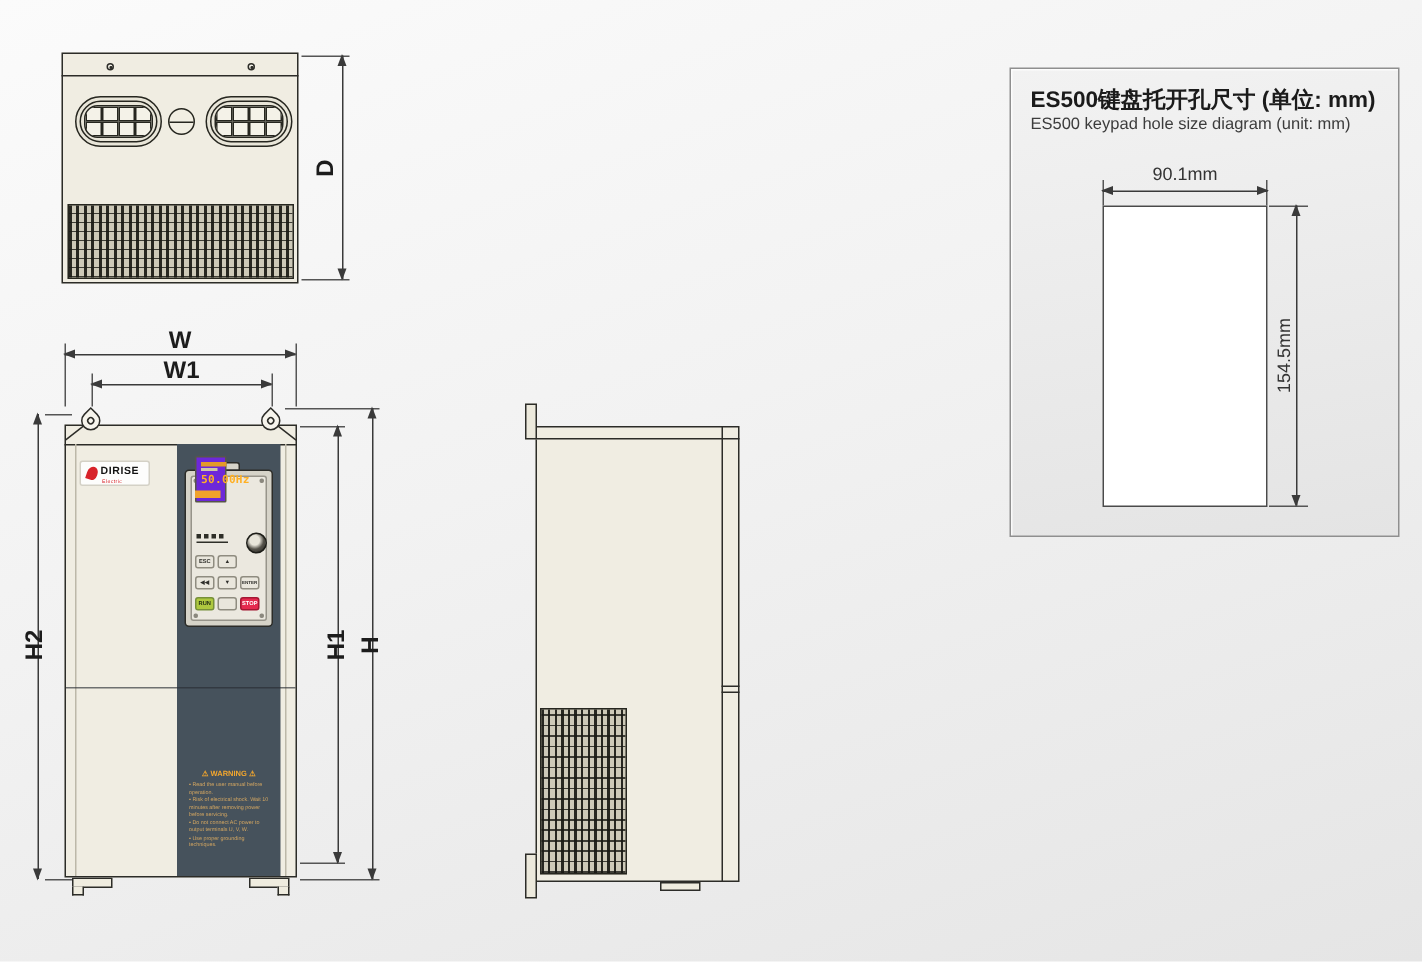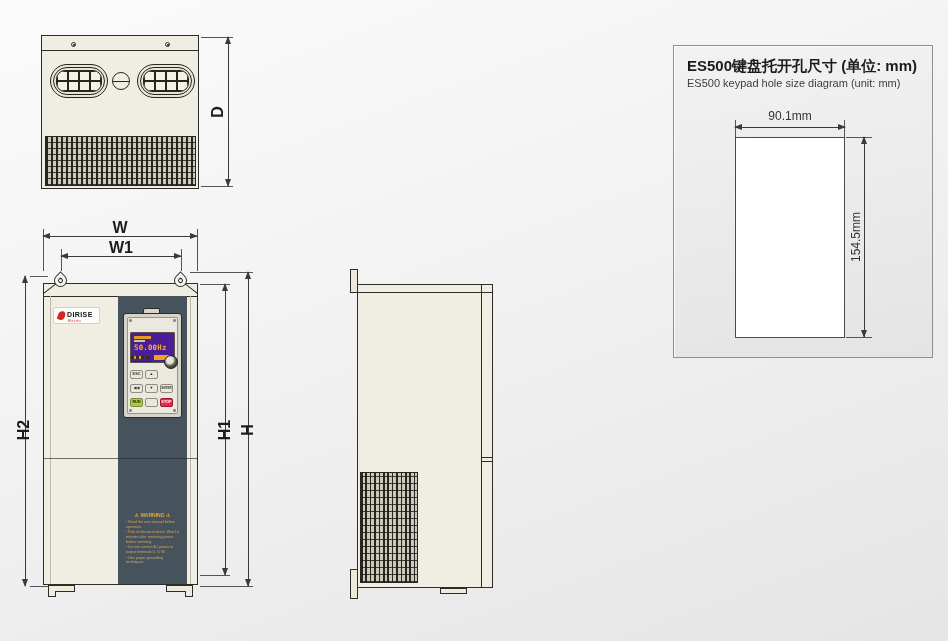--- a/index.html
+++ b/index.html
@@ -62,21 +62,21 @@
   .logo{position:absolute;left:53px;top:307px;width:47px;height:17px;background:#fdfdfc;border:1px solid #d4d1c6;border-radius:2px;padding:2px 3px}
   .logo-ic{position:absolute;left:4px;top:3px;width:7px;height:9px;background:#d8232a;border-radius:60% 50% 50% 0;transform:rotate(18deg)}
   .logo-tx{position:absolute;left:13px;top:3px;font-size:7px;font-weight:bold;letter-spacing:.4px;color:#131313}
   .logo-sub{position:absolute;left:14px;top:11px;font-size:3.4px;color:#d8232a;letter-spacing:.3px}
 
   
   .kp{position:absolute;left:123px;top:313px;width:59px;height:105px;background:#d6d3c8;border:1.5px solid #2c2c28;border-radius:3px}
   .kp-tab{position:absolute;left:143px;top:308px;width:17px;height:6px;background:#d6d3c8;border:1.4px solid #2c2c28;border-radius:2px 2px 0 0}
   .kp-face{position:absolute;left:127px;top:317px;width:51px;height:97px;background:#ebe8df;border:1px solid #97948a;border-radius:2px}
   .kp-screw{position:absolute;width:2.6px;height:2.6px;border-radius:50%;background:#8b887e}
-  .lcd{position:absolute;left:130px;top:332px;width:45px;height:31px;background:#4c1d95;border:1px solid #57554a;border-radius:1px}
+  .lcd{position:absolute;left:130px;top:304px;width:21px;height:31px;background:#6d28d9;border:1px solid #57554a;border-radius:1px}
   .lcd-bar1{position:absolute;left:3px;top:3px;width:17px;height:2.6px;background:#e49a2a}
   .lcd-bar2{position:absolute;left:3px;top:7px;width:11px;height:2.2px;background:#cfc9a8}
   .lcd-val{position:absolute;left:3px;top:10px;width:39px;font-family:"DejaVu Sans Mono",monospace;font-size:7.4px;font-weight:bold;color:#ffb024;letter-spacing:.2px}
   .lcd-bar3{position:absolute;left:3px;top:23px;width:7px;height:2.6px;background:#e49a2a}
   .lcd-badge{position:absolute;right:3px;top:22px;width:17px;height:5px;background:#f0a32b}
   .leds{position:absolute;left:131px;top:356px}
   .leds i{position:absolute;top:0;width:3px;height:3px;background:#2e2e28;display:block}
   .leds u{position:absolute;left:0;top:4.5px;width:21px;height:1.6px;background:#2e2e28;display:block}
   .knob{position:absolute;left:164px;top:355px;width:14px;height:14px;border-radius:50%;background:radial-gradient(circle at 40% 35%,#e8e5da 0 30%,#55524a 56%,#23231e 100%);border:1px solid #1d1d18}
   .kbtn{position:absolute;width:13px;height:9px;border:1px solid #8f8c80;border-radius:2px;background:#e9e6dc;font-size:3.8px;line-height:1;display:flex;align-items:center;justify-content:center;color:#2e2e2a;font-weight:bold}

